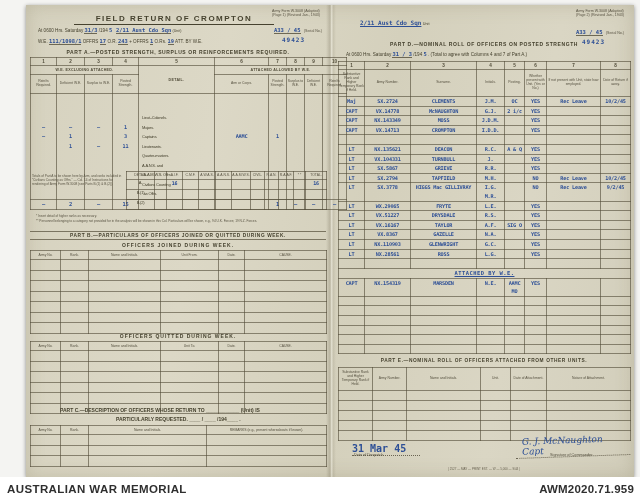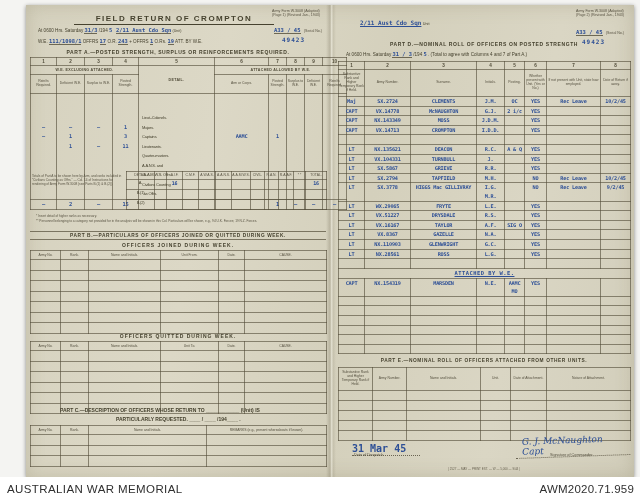--- a/index.html
+++ b/index.html
@@ -39,21 +39,21 @@
   .tAn td:first-child{color:#46422f;font-family:"Liberation Sans",sans-serif;font-size:4px;font-weight:normal;}
   .tB th,.tC th,.tE th{font-size:3.4px;height:8px;font-weight:normal;color:#565140;}
   .tB td,.tC td{height:9.5px;}
   .tD .hdr th{height:26px;}
   .tD td{height:8.6px;line-height:8.6px;}
   .tE .hdr th{height:22px;}
   .tE td{height:9px;}
   .sec-title{position:absolute;width:100%;text-align:center;font-weight:bold;font-size:4.8px;letter-spacing:.6px;border-top:1px solid rgba(82,76,56,.7);border-bottom:1px solid rgba(82,76,56,.7);padding:1px 0;}
   .note{position:absolute;font-size:3.2px;line-height:1.2;color:#5a5544;}
   .attach-head td{text-align:center;text-decoration:underline;font-size:5.4px;letter-spacing:.5px;height:9px;}
-  .caption{position:absolute;left:0;right:0;bottom:0;height:26px;background:#ffffff;}
+  .caption{position:absolute;left:0;right:0;bottom:0;height:26px;background:#ffffff;font-weight:bold;}
   .caption .mus{position:absolute;left:7px;top:6px;font-size:11.5px;color:#2f2f2f;letter-spacing:.4px;}
   .caption .acc{position:absolute;right:6px;top:6px;font-size:11.5px;color:#2f2f2f;letter-spacing:.2px;}
   .dotline{border-bottom:1px solid rgba(82,76,56,.8);}
   .sig{position:absolute;font-size:9px;transform:rotate(-2deg);}
   .sub-lbl{position:absolute;font-size:3.8px;color:#565140;}
   .imprint{position:absolute;font-size:3px;color:#6a6452;width:100%;text-align:center;}
 </style>
 </head>
 <body>
 

